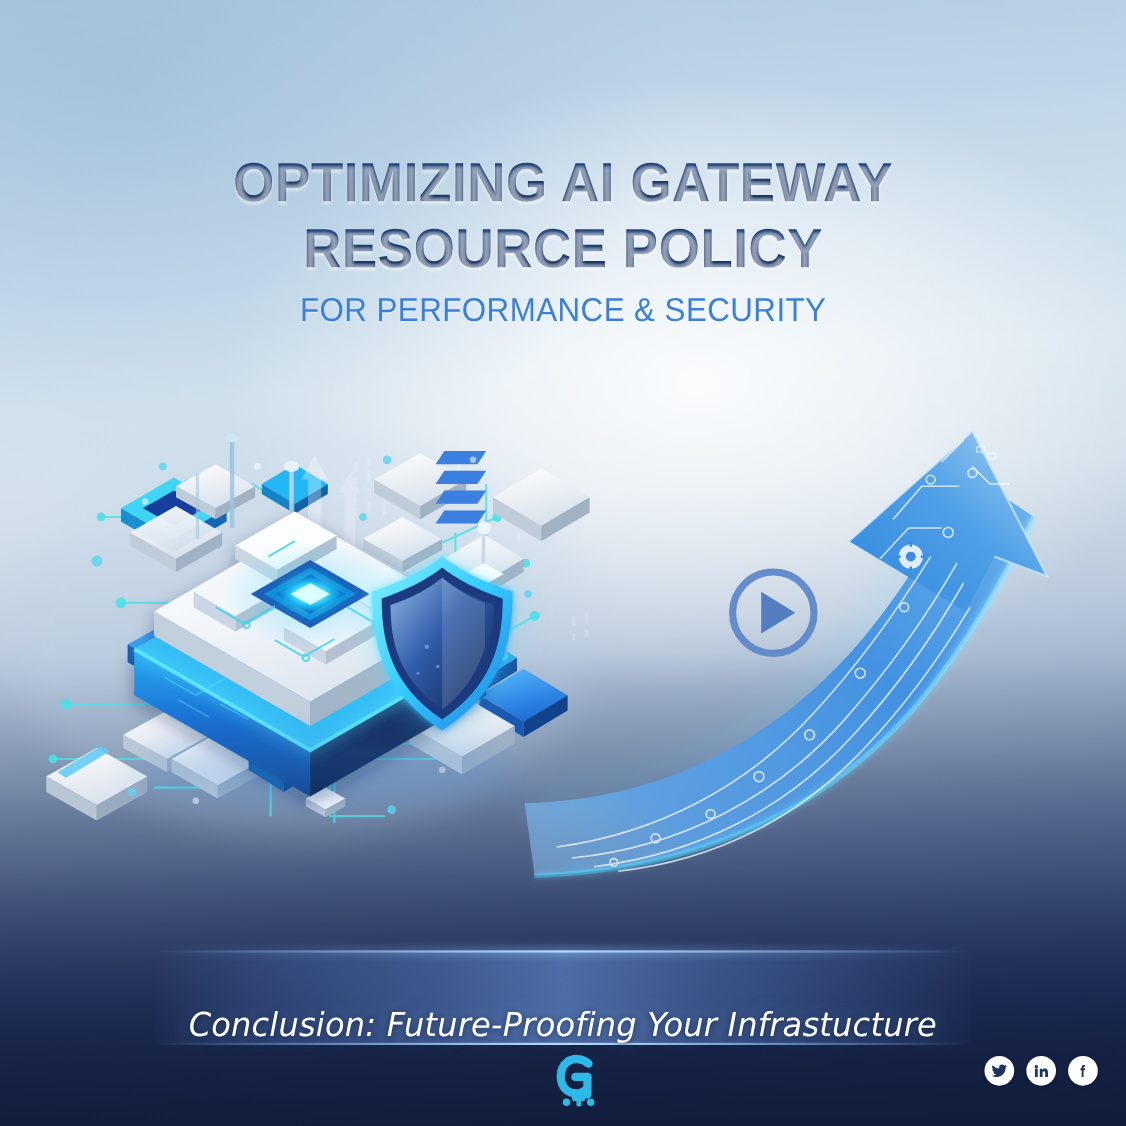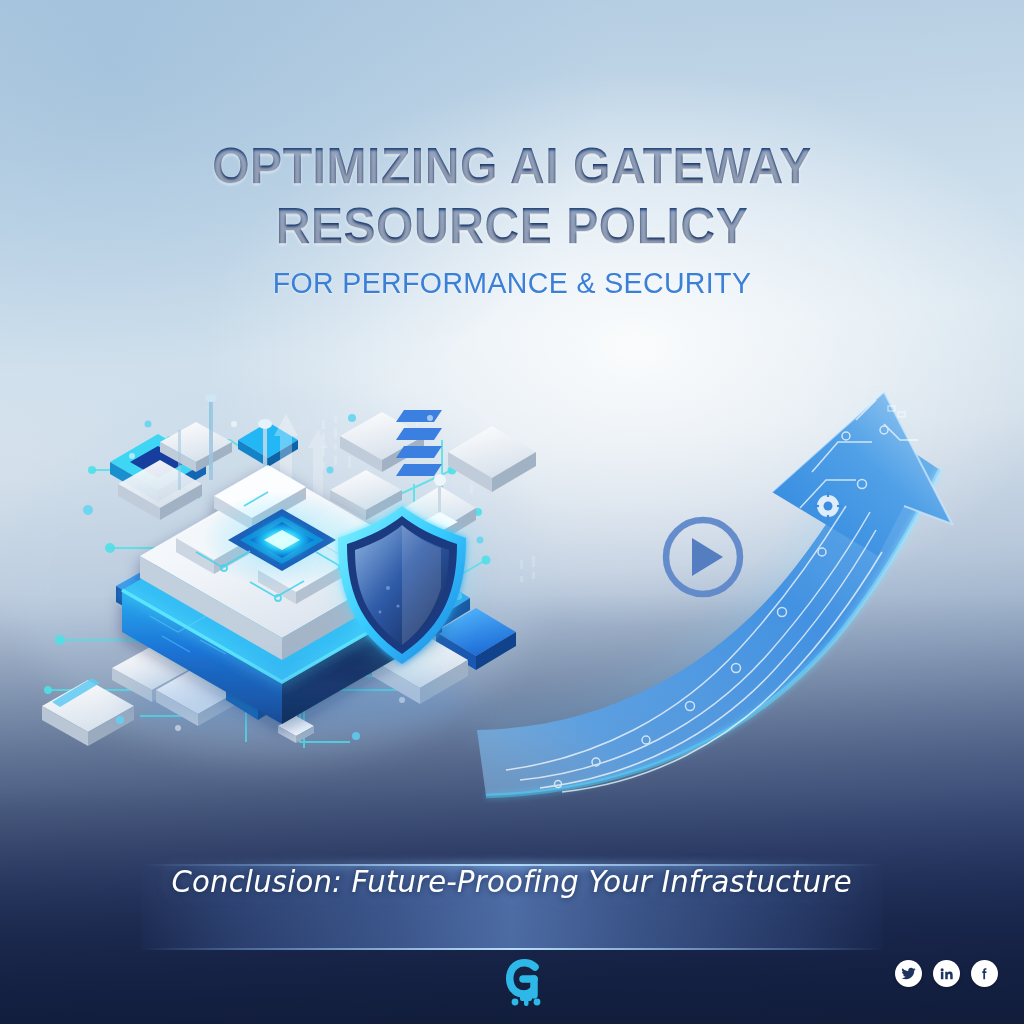--- a/index.html
+++ b/index.html
@@ -85,21 +85,21 @@
     position: absolute; left: 141px; top: 864px; width: 742px; height: 86px;
     z-index: 40;
     background: linear-gradient(90deg,
         rgba(42,63,112,0.10) 0%,
         rgba(58,85,140,0.50) 12%,
         rgba(70,100,158,0.78) 35%,
         rgba(84,117,176,0.88) 50%,
         rgba(68,97,153,0.78) 66%,
         rgba(52,76,128,0.50) 88%,
         rgba(40,60,108,0.10) 100%);
-    display: flex; align-items: flex-start; justify-content: center;
+    display: flex; align-items: flex-end; justify-content: center;
   }
   .band-edge {
     position: absolute; left: 0; width: 100%; height: 2px;
     background: linear-gradient(90deg,
       rgba(140,190,245,0) 0%,
       rgba(150,200,250,0.35) 16%,
       rgba(190,228,255,0.95) 50%,
       rgba(150,200,250,0.35) 84%,
       rgba(140,190,245,0) 100%);
     filter: blur(0.4px);

